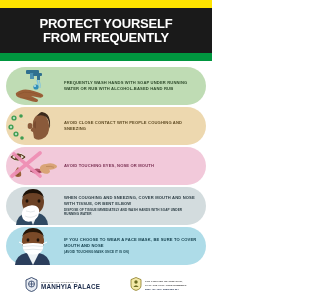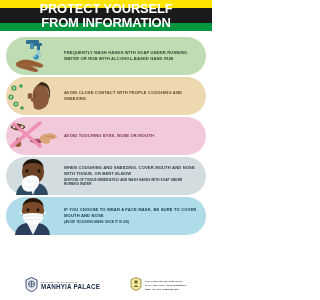--- a/index.html
+++ b/index.html
@@ -7,21 +7,21 @@
   body {
     font-family:"Liberation Sans", sans-serif;
     background:#ffffff;
     overflow:hidden;
   }
   .poster { position:relative; width:212px; height:300px; background:#ffffff; }
 
   .top-accent { width:100%; height:8px; background:#FFE400; }
 
   .header {
-    width:100%; height:15px; background:#1a1a1a;
+    width:100%; height:45px; background:#1a1a1a;
     display:flex; flex-direction:column; justify-content:center;
   }
   .header h1 {
     color:#ffffff; font-size:13px; font-weight:bold; line-height:1.02;
     letter-spacing:-0.2px; text-align:center;
   }
   .header h1 .l2 { display:block; }
 
   .green-bar { width:100%; height:8px; background:#00963F; }
 
@@ -87,21 +87,21 @@
 </head>
 <body>
 
 <div class="poster">
 
   <div class="top-accent"></div>
 
   <div class="header">
     <h1>
       <span>PROTECT YOURSELF</span>
-      <span class="l2">FROM INFORMATION</span>
+      <span class="l2">FROM FREQUENTLY</span>
     </h1>
   </div>
 
   <div class="green-bar"></div>
 
   <div class="tips">
 
     <div class="tip tip-wash">
       <div class="art">
         <svg width="56" height="38" viewBox="0 0 56 38">

